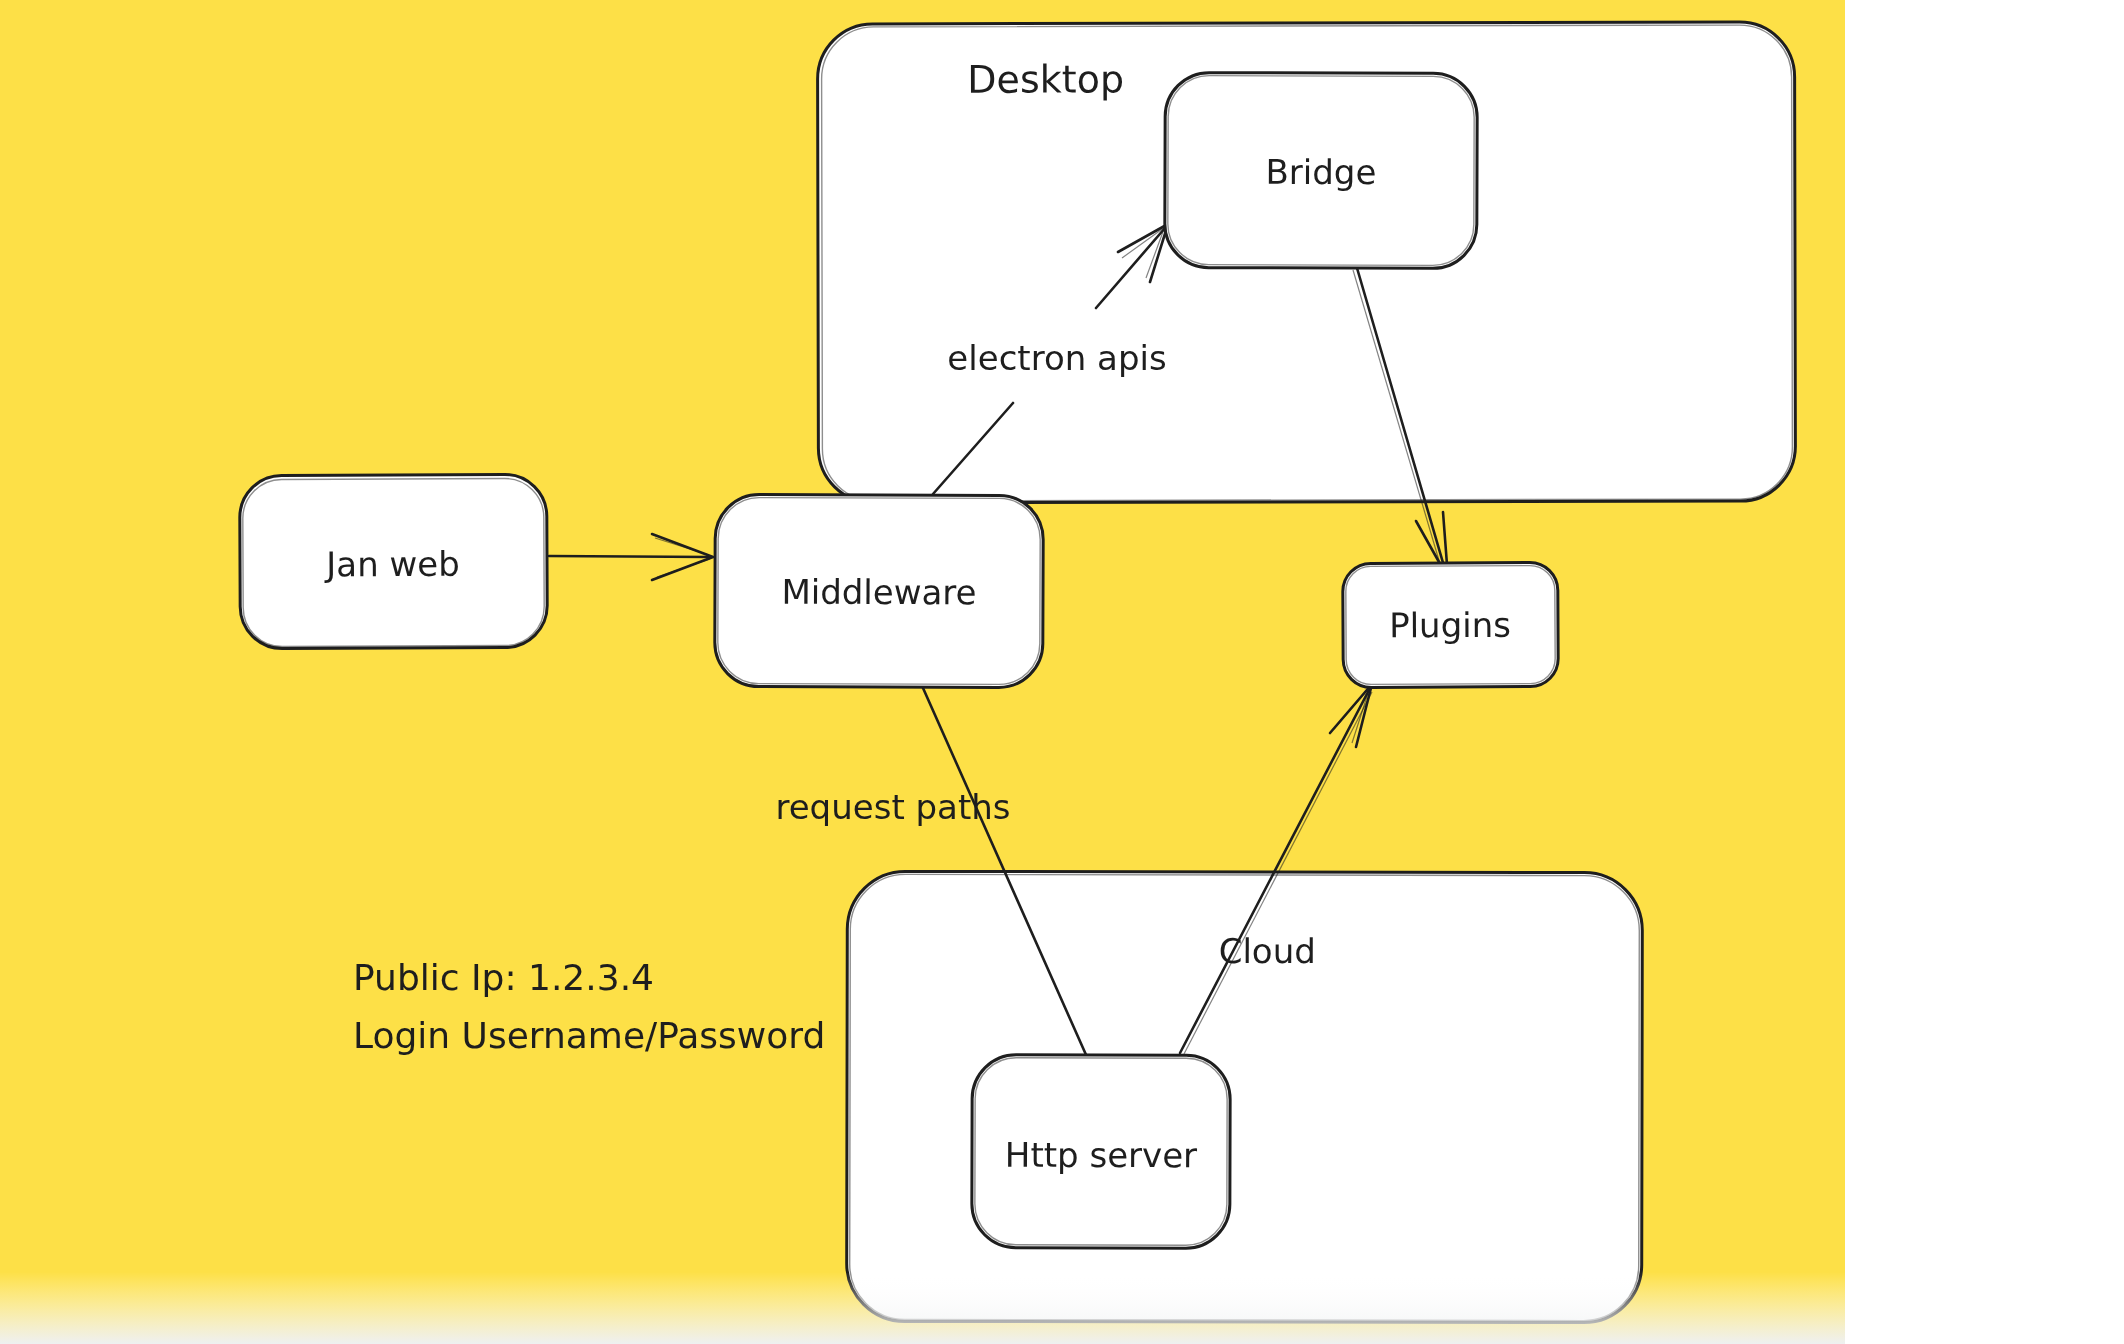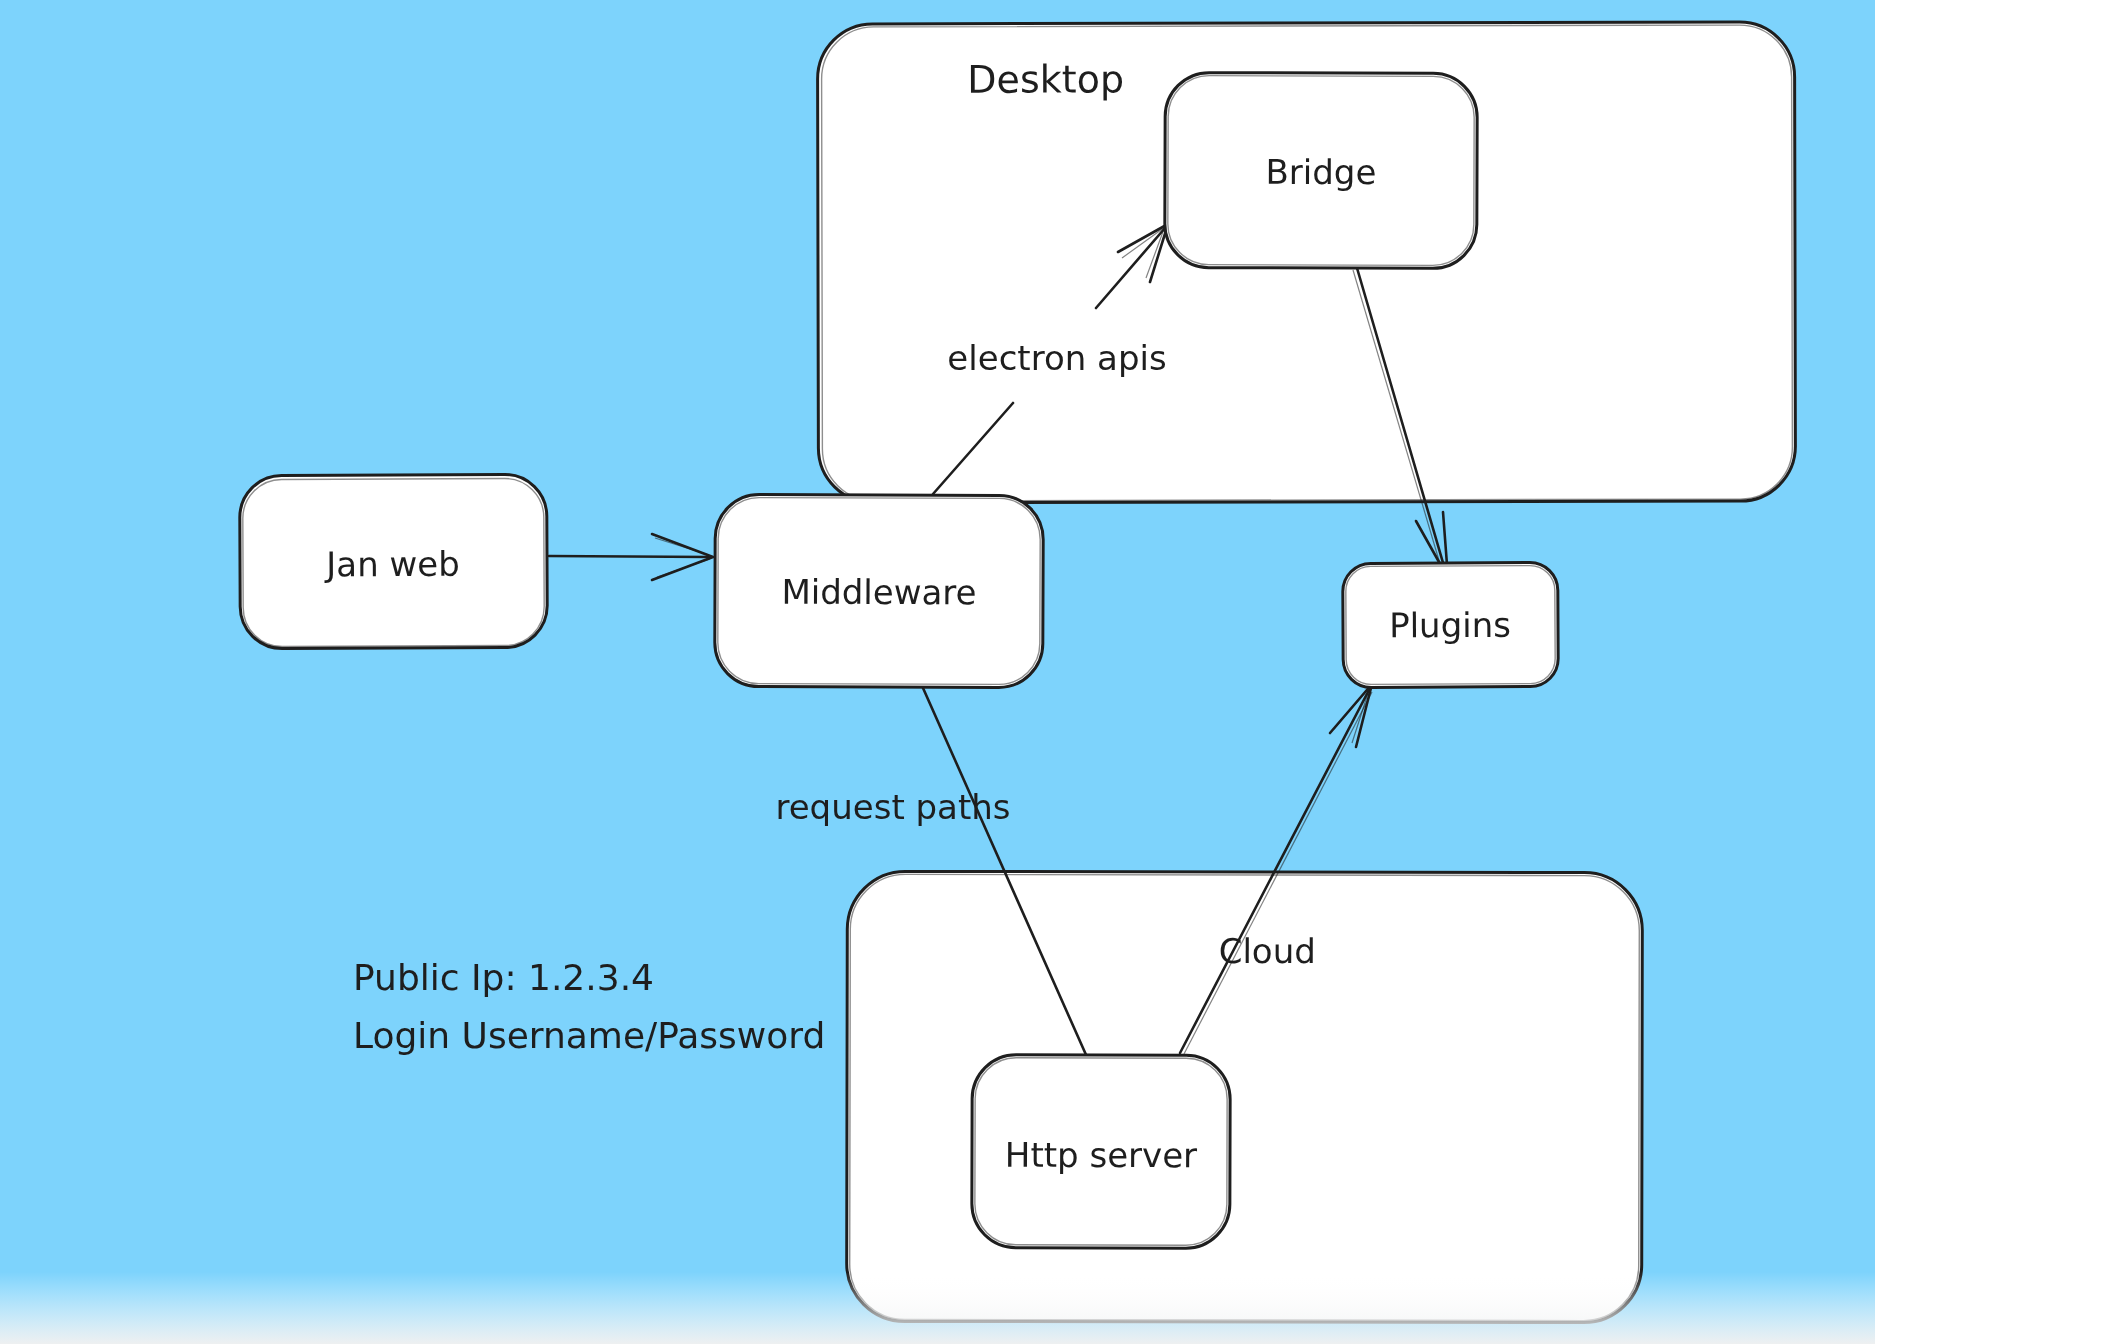--- a/index.html
+++ b/index.html
@@ -1,22 +1,21 @@
 <!DOCTYPE html>
 <html><head>
 <meta charset="utf-8">
 <style>
   html,body{margin:0;padding:0;background:#ffffff;}
   .stage{
     position:relative;
     width:1845px;height:1344px;
-    background:#7dd3fc;
+    background:#fde047;
     overflow:hidden;
     font-family:"DejaVu Sans", sans-serif;
-    padding-left:30px;
   }
   svg{display:block;position:absolute;inset:0;}
   .shape{
     fill:#ffffff;
     stroke:#1e1e1e;
     stroke-width:3;
     stroke-linecap:round;
     stroke-linejoin:round;
   }
   .echo{

